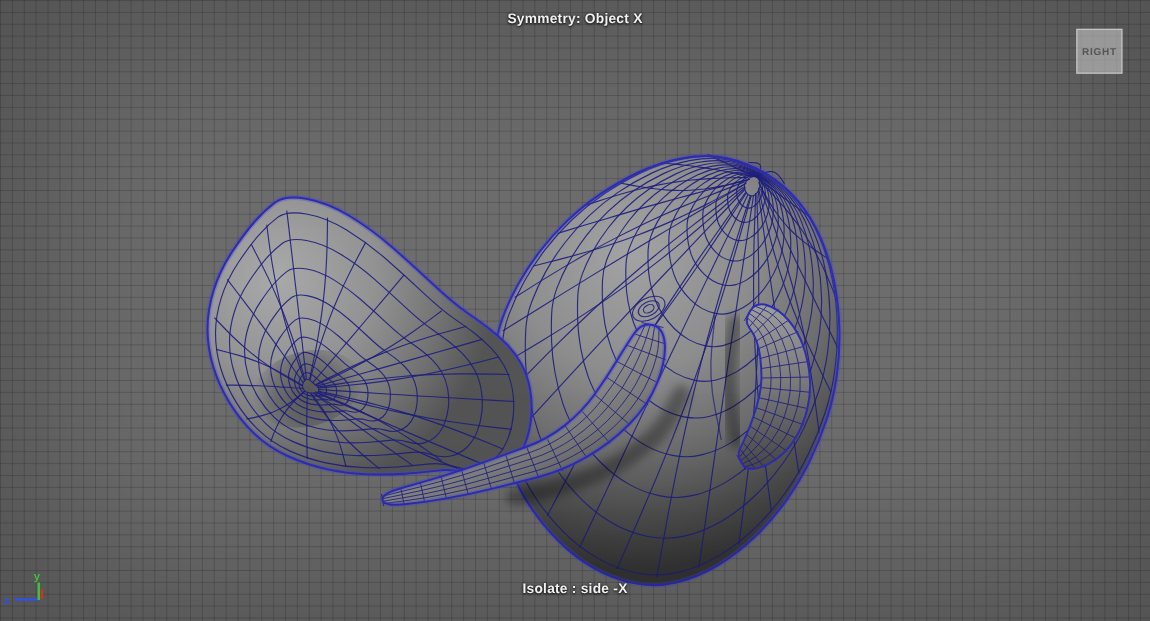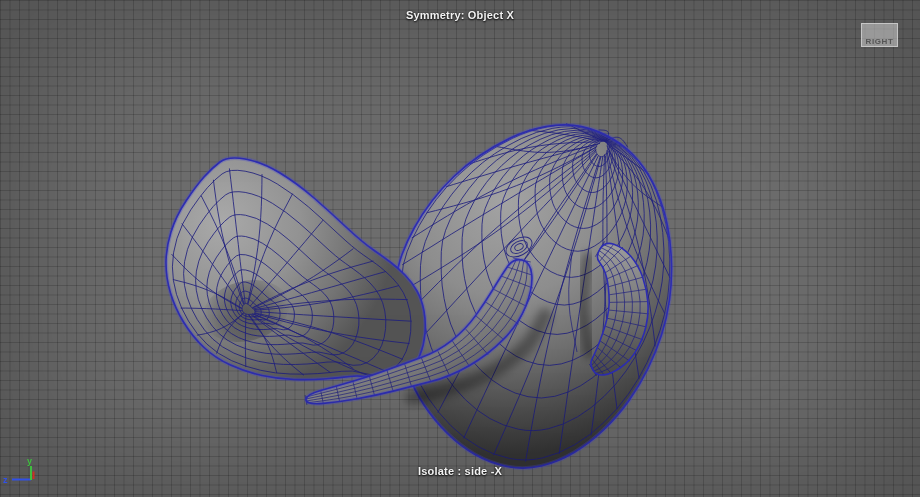--- a/index.html
+++ b/index.html
@@ -23,24 +23,24 @@
   }
   .hud{
     position:absolute;left:50%;transform:translateX(-50%);
     color:#f2f2f2;font-size:11px;font-weight:bold;white-space:nowrap;
     text-shadow:0 1px 2px rgba(0,0,0,0.85), 0 0 2px rgba(0,0,0,0.6);
     letter-spacing:0.2px;
   }
   .hud-top{top:9px;}
   .hud-bottom{bottom:20px;}
   .view-axis-box{
-    position:absolute;left:861px;top:23px;width:37px;height:24px;
+    position:absolute;left:861px;top:23px;width:37px;height:36px;
     background:rgba(205,205,205,0.55);
     border:1px solid rgba(235,235,235,0.55);
-    display:flex;align-items:flex-end;justify-content:center;
+    display:flex;align-items:center;justify-content:center;
     cursor:pointer;
   }
   .view-axis-box span{
     color:#555555;font-size:8px;font-weight:bold;letter-spacing:0.6px;
   }
   .gizmo{position:absolute;left:0;top:0;pointer-events:none;}
 </style>
 </head>
 <body>
 

